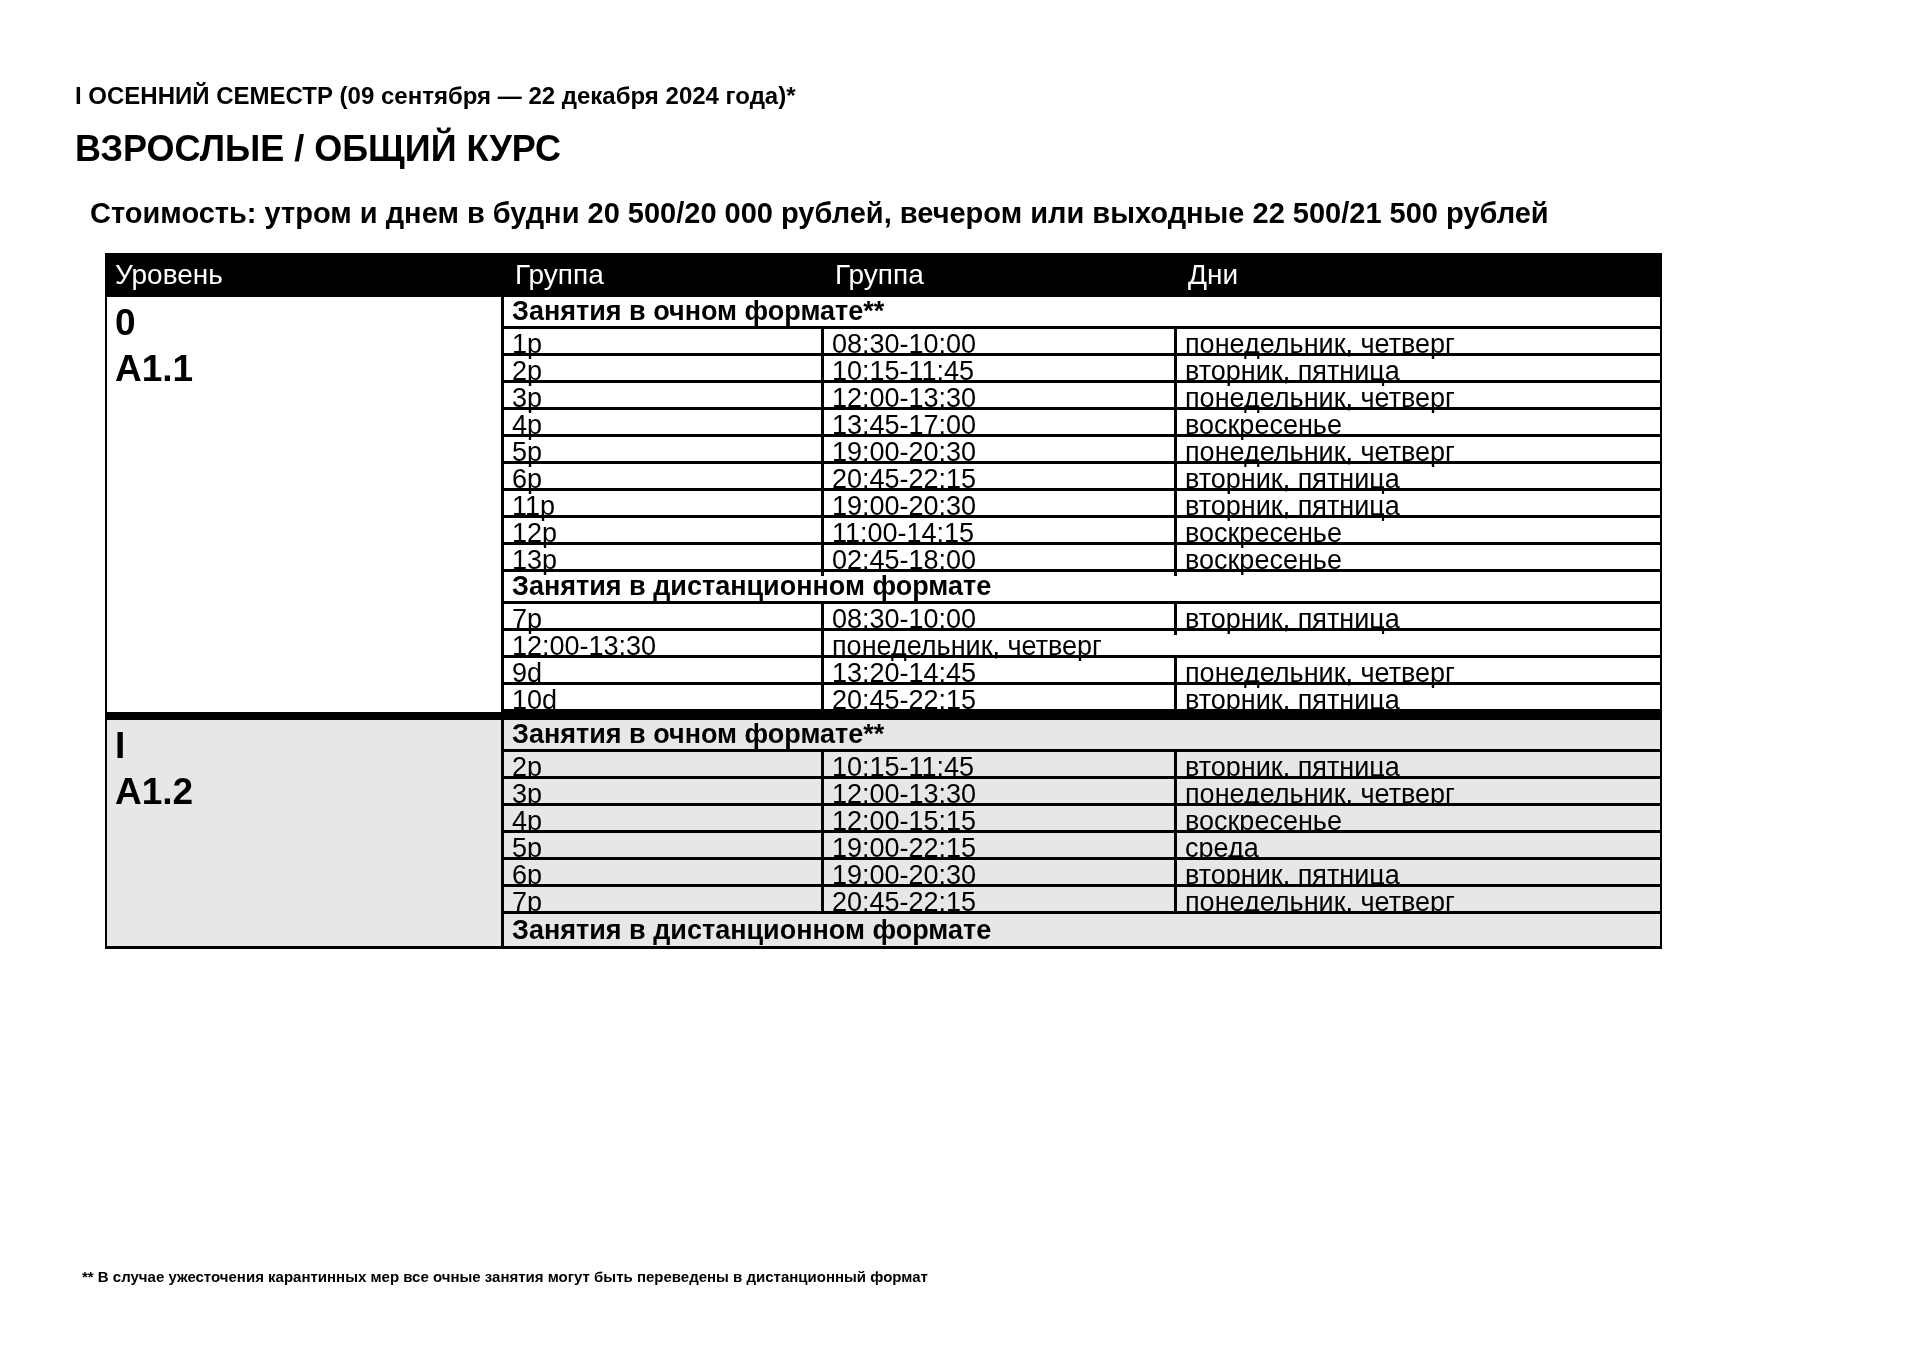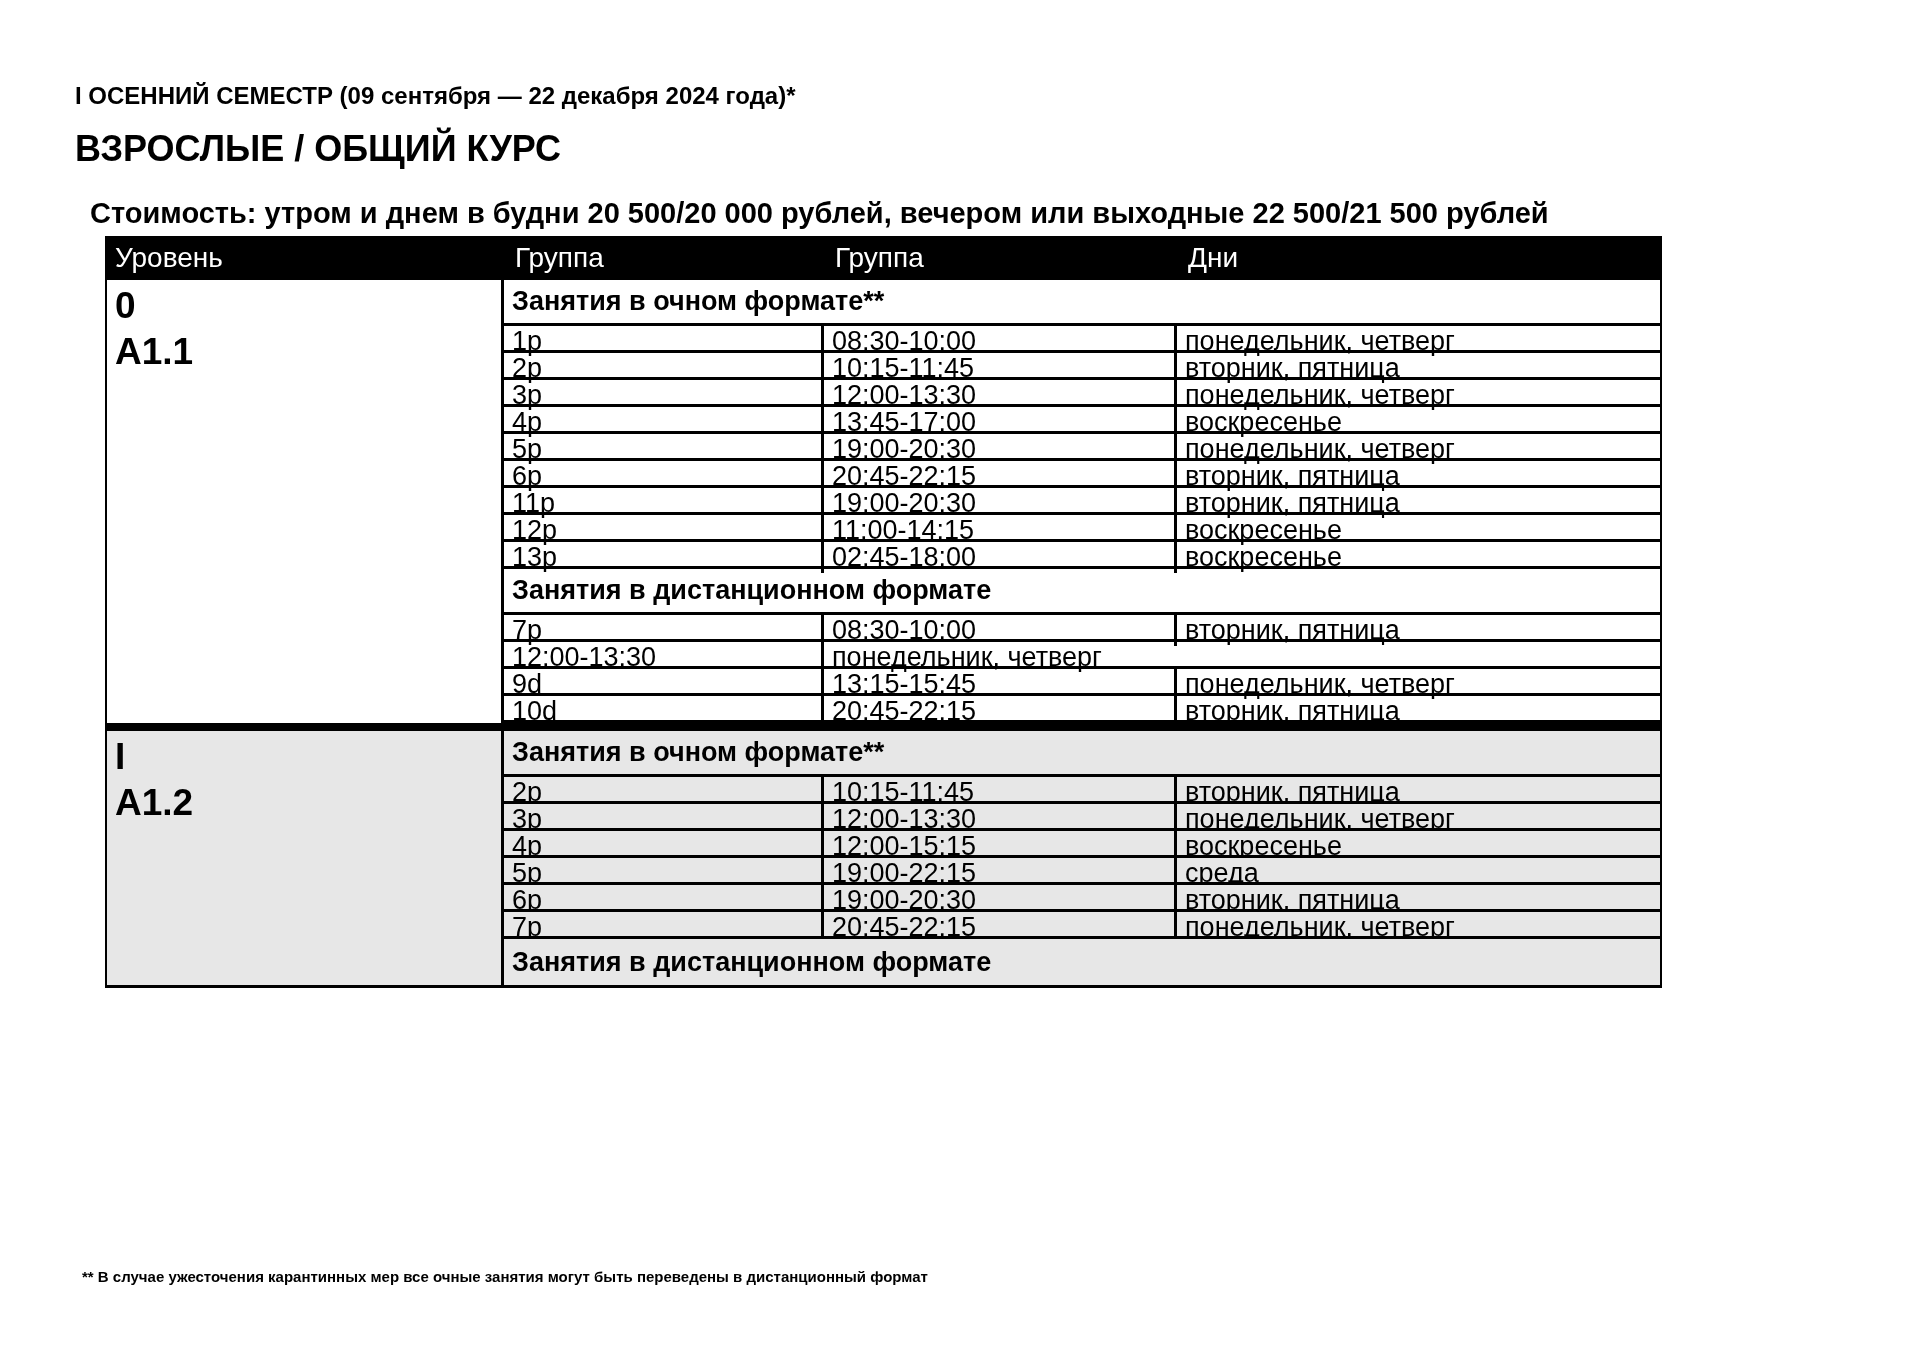--- a/index.html
+++ b/index.html
@@ -6,41 +6,41 @@
   html,body { background:#ffffff; }
   body {
     width:1920px; height:1358px; position:relative;
     font-family:"Liberation Sans", sans-serif; color:#000;
   }
   .semester-title { position:absolute; left:75px; top:82px; font-size:24px; font-weight:bold; }
   .course-heading { position:absolute; left:75px; top:128px; font-size:36px; font-weight:bold; }
   .price-line     { position:absolute; left:90px; top:197px; font-size:29px; font-weight:bold; }
 
   .tbl {
-    position:absolute; left:105px; top:236px; width:1557px;
+    position:absolute; left:105px; top:253px; width:1557px;
     border-left:2px solid #000; border-right:2px solid #000; border-bottom:3px solid #000;
   }
   .tbl-header {
     display:grid; grid-template-columns:400px 320px 353px 1fr;
     background:#000; color:#fff; height:44px; align-items:center; font-size:28px;
   }
   .tbl-header > div { padding-left:8px; }
 
   .section { display:flex; }
   .level-cell {
     flex:0 0 397px; border-right:3px solid #000;
     padding:3px 0 0 8px; font-weight:bold; font-size:37px; line-height:46px;
   }
   .rows { flex:1; display:flex; flex-direction:column; }
   .row {
     display:grid; grid-template-columns:320px 353px 1fr;
     height:27px; font-size:27px; border-bottom:3px solid #000;
   }
   .row.subheader {
-    display:flex; align-items:center; height:46px;
+    display:flex; align-items:center; height:32px;
     font-weight:bold; padding-left:8px;
   }
   .cell { display:flex; align-items:center; padding-left:8px; height:100%; }
   .c-group, .c-time { border-right:3px solid #000; }
   .section-sep { height:8px; background:#000; }
   .sec2, .sec2 .level-cell, .sec2 .row { background:#e7e7e7; }
   .sec2 .rows .row:last-child { border-bottom:none; }
 
   .footnote { position:absolute; left:82px; top:1268px; font-size:15px; font-weight:bold; }
 </style>
@@ -117,21 +117,21 @@
         <div class="cell c-group">7р</div>
         <div class="cell c-time">08:30-10:00</div>
         <div class="cell c-days">вторник, пятница</div>
       </div>
       <div class="row">
         <div class="cell c-time">12:00-13:30</div>
         <div class="cell c-days">понедельник, четверг</div>
       </div>
       <div class="row">
         <div class="cell c-group">9d</div>
-        <div class="cell c-time">13:15-15:45</div>
+        <div class="cell c-time">13:20-14:45</div>
         <div class="cell c-days">понедельник, четверг</div>
       </div>
       <div class="row">
         <div class="cell c-group">10d</div>
         <div class="cell c-time">20:45-22:15</div>
         <div class="cell c-days">вторник, пятница</div>
       </div>
     </div>
   </div>
 

